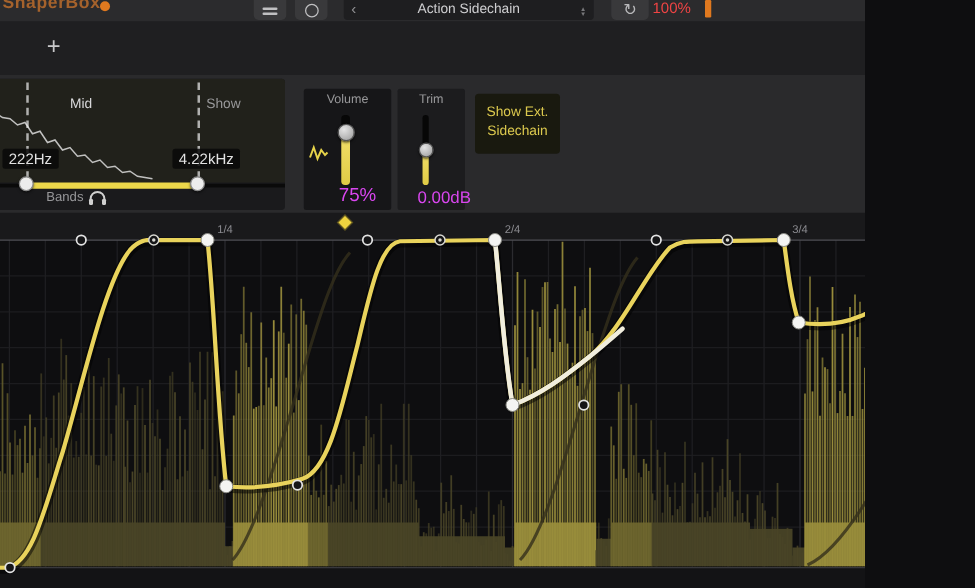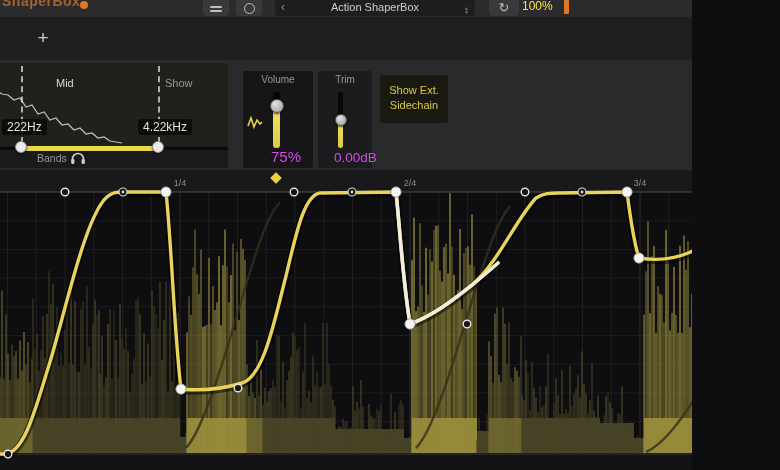--- a/index.html
+++ b/index.html
@@ -16,21 +16,21 @@
   .tb-btn.clock{left:236px;width:26px;}
   .menu-lines{width:12px;margin-bottom:4px;}
   .menu-lines div{height:2px;background:#c0c0c2;margin-top:2px;border-radius:1px;}
   .clock-circle{width:11px;height:11px;border:1.5px solid #c0c0c2;border-radius:50%;margin-bottom:2px;}
   .preset-box{position:absolute;left:275px;top:-5px;width:200px;height:21px;background:#1e1e20;border-radius:3px;
               display:flex;align-items:flex-end;justify-content:center;color:#cfcfd1;font-size:11px;padding-bottom:3px;}
   .preset-arrow{position:absolute;left:6px;bottom:2px;color:#909092;font-size:12px;}
   .preset-chevrons{position:absolute;right:6px;bottom:2px;color:#77777a;font-size:5px;line-height:4px;text-align:center;}
   .tb-btn.reload{left:489px;width:30px;font-size:13px;color:#b8b8ba;}
   .reload-glyph{margin-bottom:1px;}
-  .zoom-label{position:absolute;left:522px;top:-1px;font-size:12px;color:#fde047;}
+  .zoom-label{position:absolute;left:522px;top:-1px;font-size:12px;color:#ef4444;}
   .orange-bar{position:absolute;left:564px;top:0;width:5px;height:14px;background:#e0791f;border-radius:1px;}
 
   
   .tabstrip{position:absolute;left:0;top:17px;width:780px;height:43px;background:#1f1f21;}
   .add-tab{position:absolute;left:32px;top:8px;width:22px;height:26px;color:#c8c8ca;font-size:19px;
            display:flex;align-items:center;justify-content:center;cursor:default;}
 
   
   .panelrow{position:absolute;left:0;top:60px;width:780px;height:110px;background:#2a2a2c;}
 
@@ -72,21 +72,21 @@
       <div class="menu-lines">
           <div></div>
           <div></div>
         </div>
     </div>
     <div class="tb-btn clock">
       <div class="clock-circle"></div>
     </div>
     <div class="preset-box">
       <span class="preset-arrow">‹</span>
-      <span>Action ShaperBox</span>
+      <span>Action Sidechain</span>
       <span class="preset-chevrons">▲<br>▼</span>
     </div>
     <div class="tb-btn reload">
       <span class="reload-glyph">↻</span>
     </div>
     <div class="zoom-label">100%</div>
     <div class="orange-bar"></div>
   </div>
 
   <div class="tabstrip">

